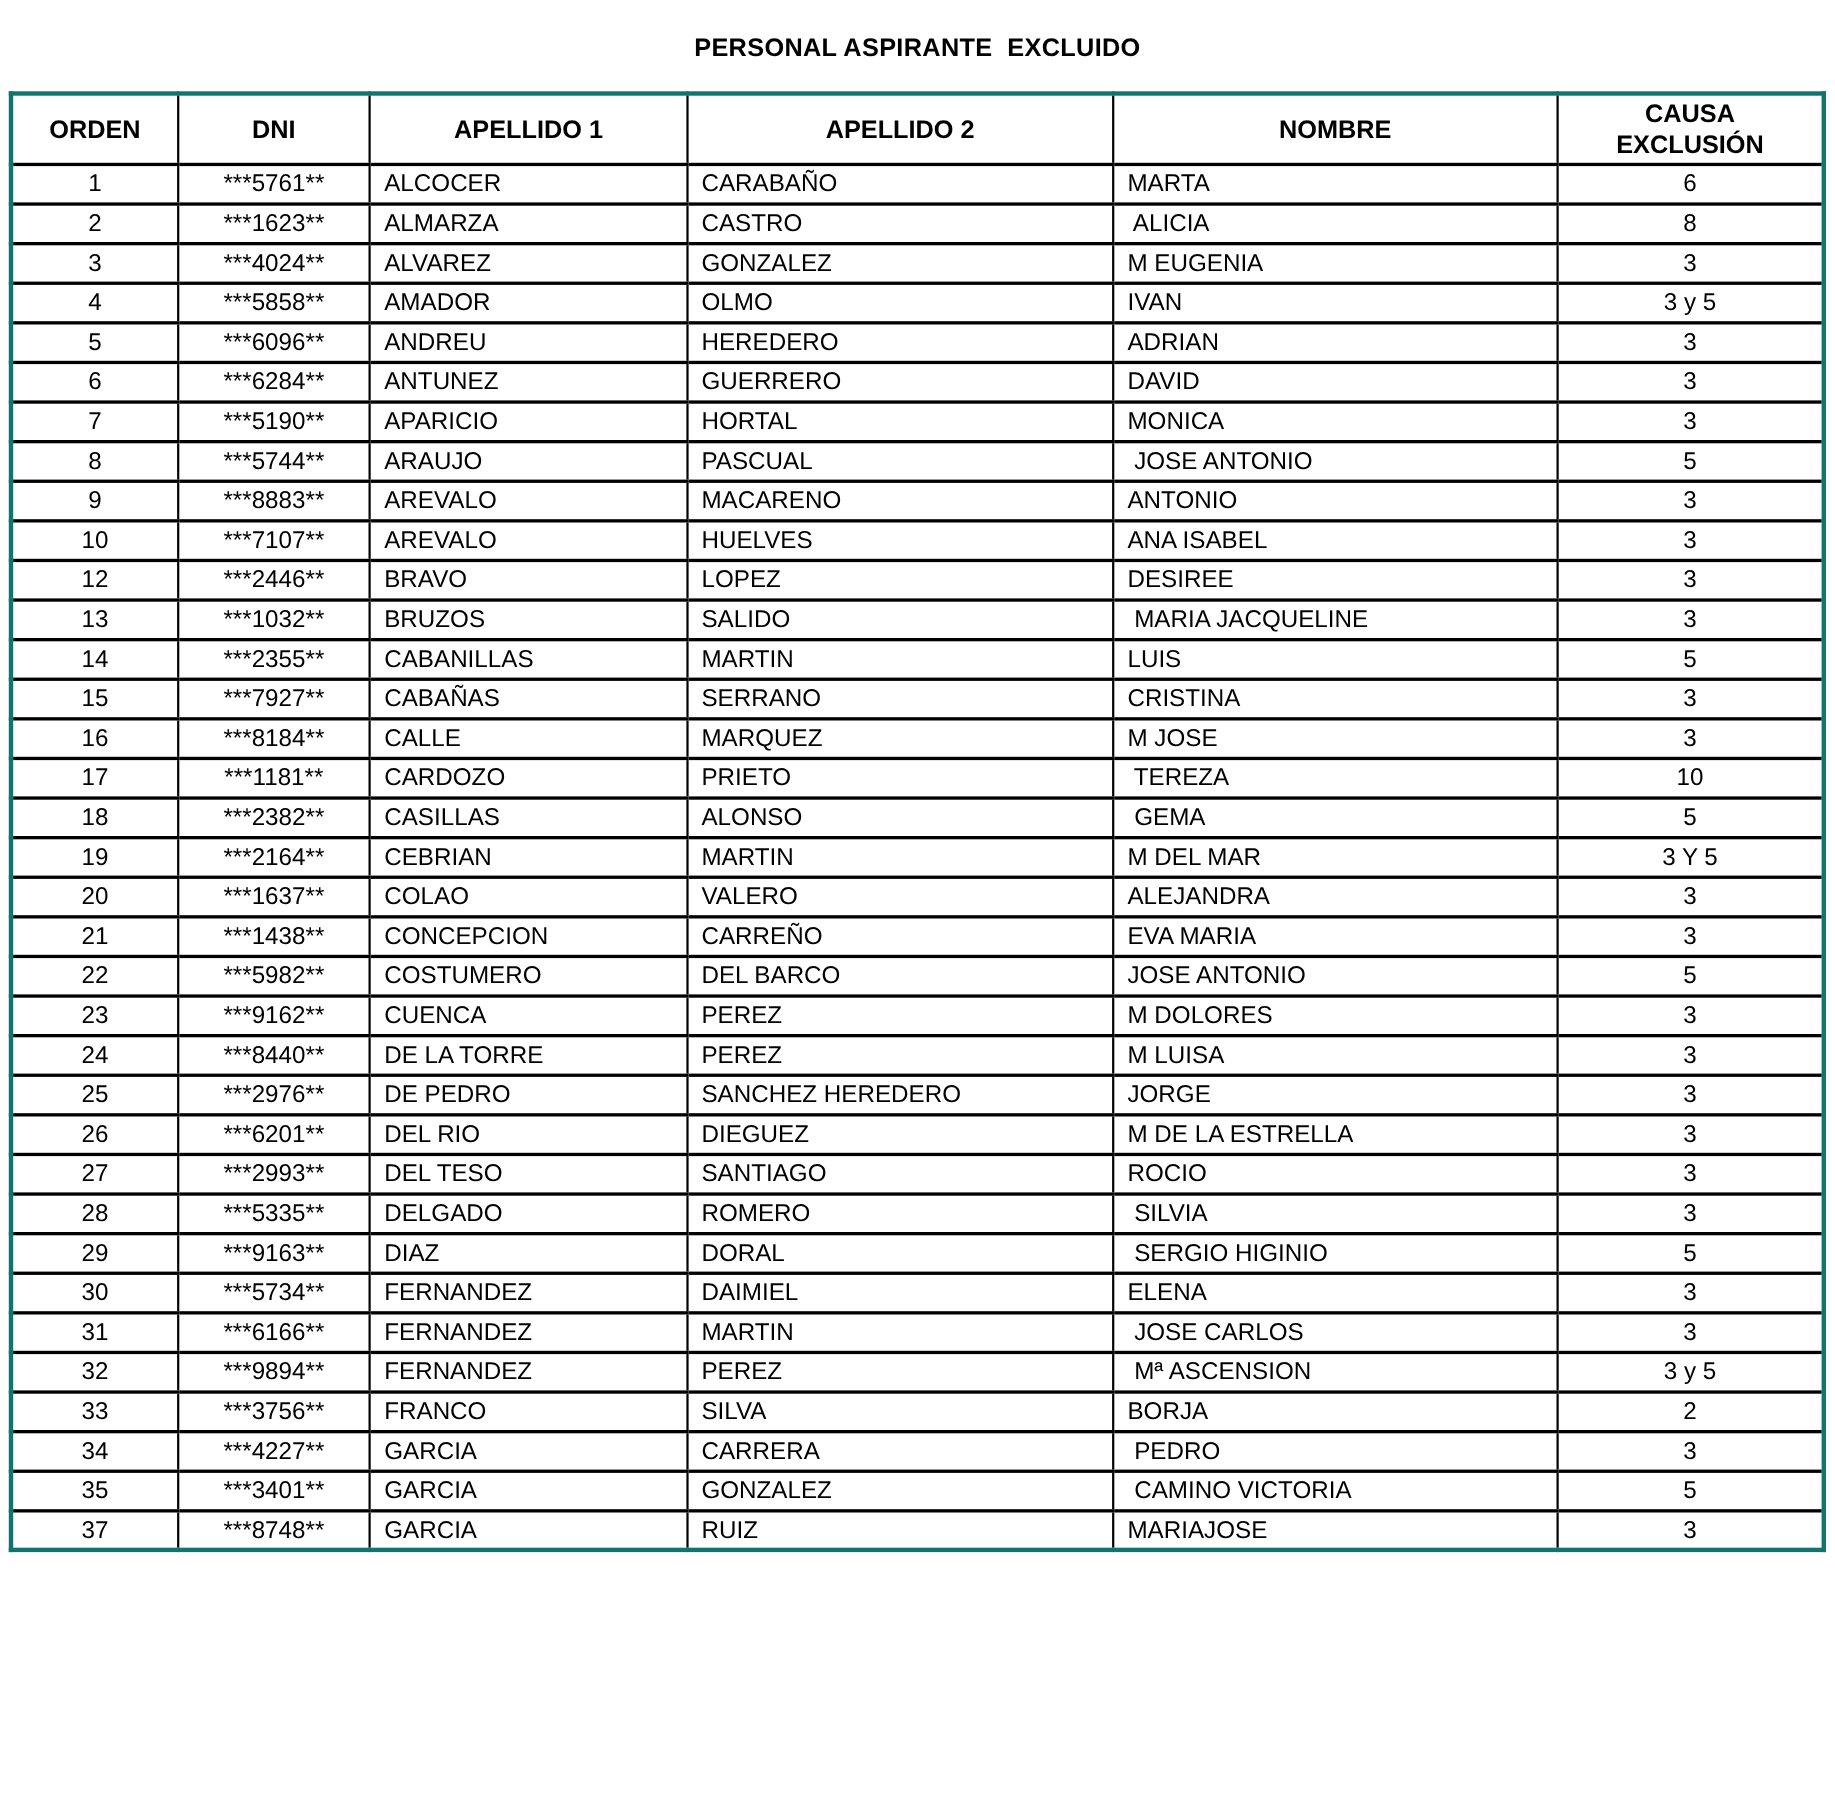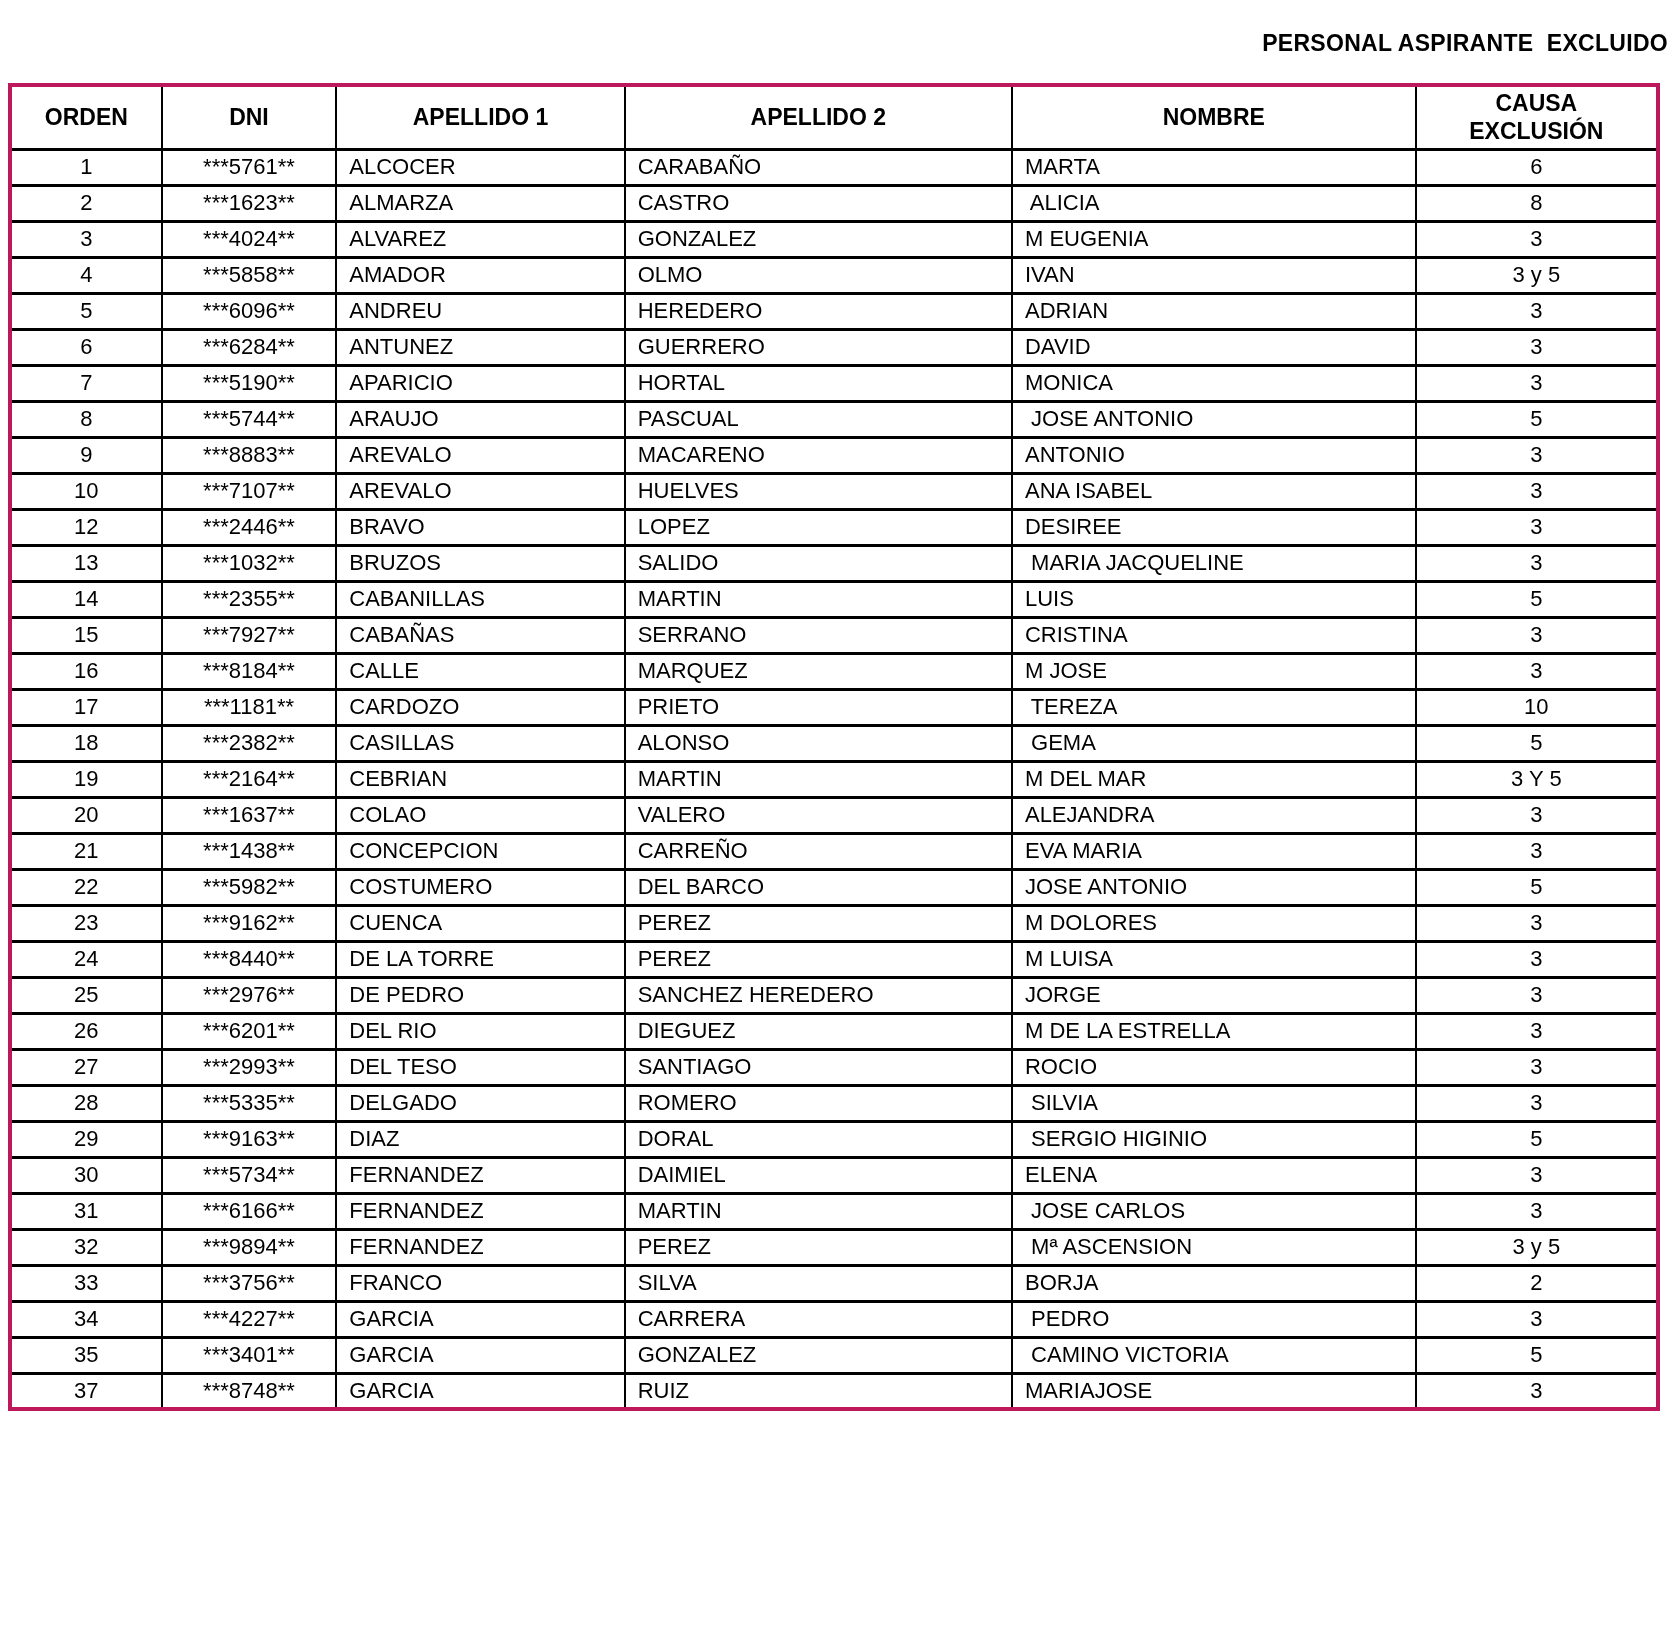--- a/index.html
+++ b/index.html
@@ -9,33 +9,33 @@
     font-family: "Liberation Sans", sans-serif;
     color: #000000;
   }
   .page {
     width: 1668px;
     min-height: 1636px;
     background: #ffffff;
     box-sizing: border-box;
   }
   .doc-title {
-    text-align: right;
+    text-align: center;
     font-weight: bold;
     font-size: 23px;
     padding-top: 30px;
     white-space: pre; 
     letter-spacing: 0.3px;
   }
   table.exclusion-table {
     border-collapse: collapse;
     table-layout: fixed;
     width: 1652px;
     margin: 26px 24px 0 8px;
-    border: 4px solid #be185d;
+    border: 4px solid #0f766e;
   }
   .exclusion-table th,
   .exclusion-table td {
     border-left: 2px solid #000;
     border-right: 2px solid #000;
     border-top: 3px solid #000;
     border-bottom: 3px solid #000;
     box-sizing: border-box;
     overflow: hidden;
   }

